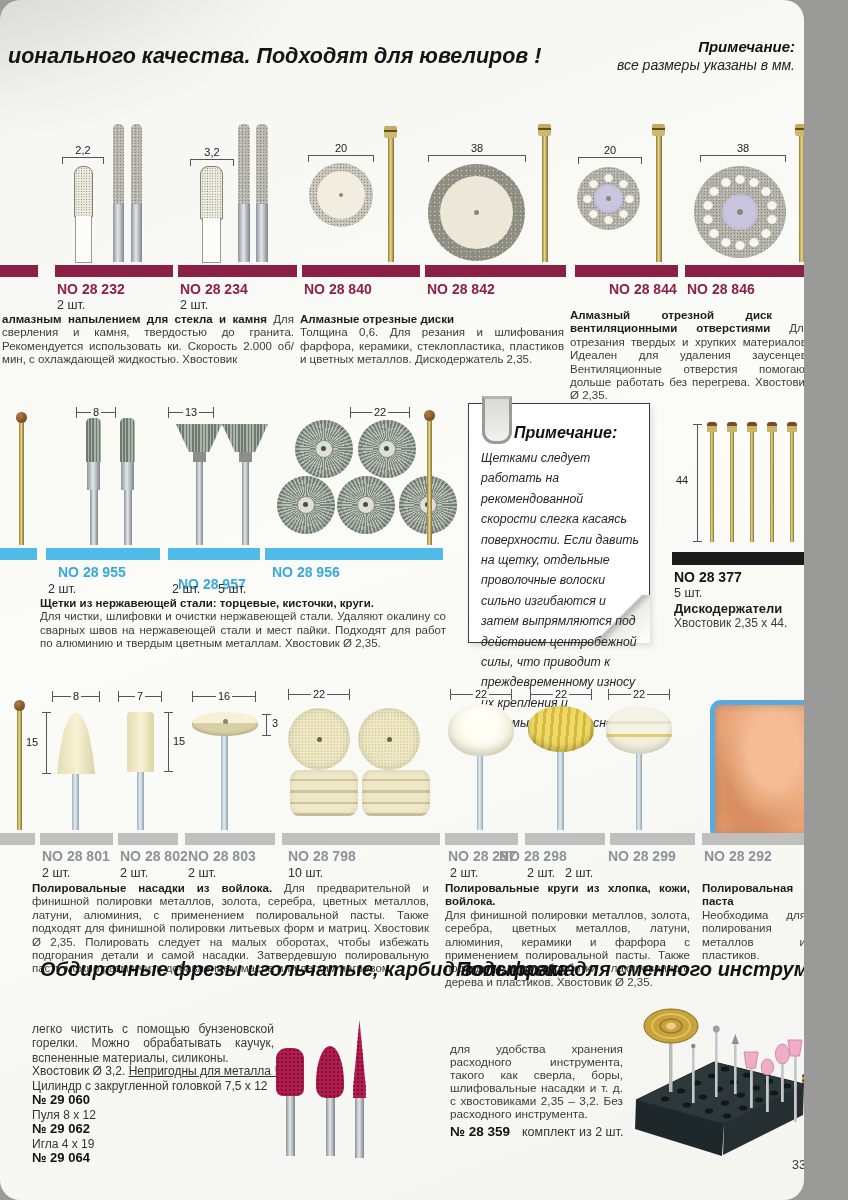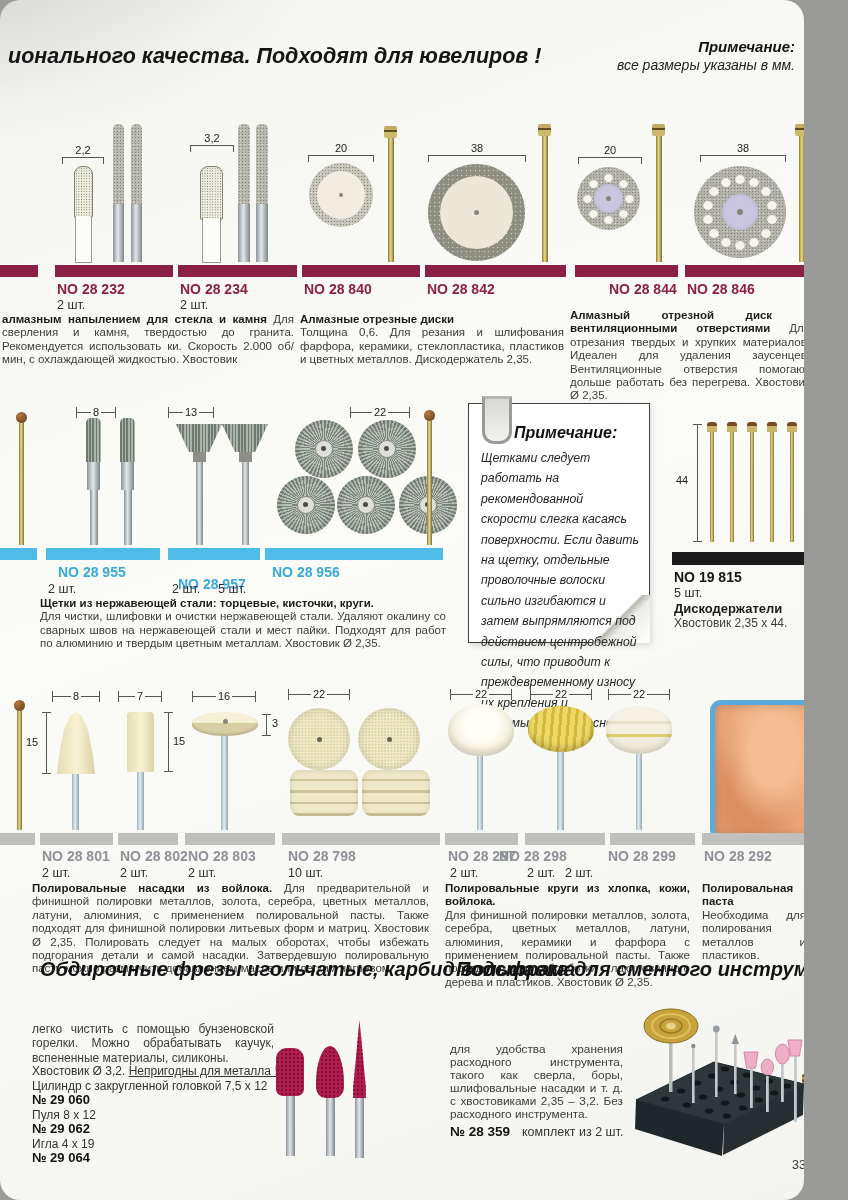--- a/index.html
+++ b/index.html
@@ -89,21 +89,21 @@
   <div class="abs" style="left:75px;top:216px;width:15px;height:46px;background:#fcfcf9;border:1px solid #9a9a92;border-top:none;"></div>
   <div class="abs" style="left:113px;top:124px;width:11px;height:138px;">
     <div class="grit" style="height:58%;border-radius:5px 5px 0 0;"></div>
       <div class="steel" style="height:42%;"></div>
   </div>
   <div class="abs" style="left:131px;top:124px;width:11px;height:138px;">
     <div class="grit" style="height:58%;border-radius:5px 5px 0 0;"></div>
       <div class="steel" style="height:42%;"></div>
   </div>
 
-  <div class="dim-above" style="left:190px;top:132px;width:44px;">
+  <div class="dim-above" style="left:190px;top:146px;width:44px;">
     <span>3,2</span><div class="ln"></div>
   </div>
   <div class="abs stip" style="left:200px;top:166px;width:21px;height:52px;"></div>
   <div class="abs" style="left:202px;top:218px;width:17px;height:44px;background:#fcfcf9;border:1px solid #9a9a92;border-top:none;"></div>
   <div class="abs" style="left:238px;top:124px;width:12px;height:138px;">
     <div class="grit" style="height:58%;border-radius:5px 5px 0 0;"></div>
       <div class="steel" style="height:42%;"></div>
   </div>
   <div class="abs" style="left:256px;top:124px;width:12px;height:138px;">
     <div class="grit" style="height:58%;border-radius:5px 5px 0 0;"></div>
@@ -307,21 +307,21 @@
   </div>
   <div class="abs" style="left:767px;top:422px;">
     <div style="width:10px;height:10px;border-radius:3px 3px 0 0;background:linear-gradient(180deg,#7a4a22 0 4px,#c9b46a 4px 10px);"></div>
     <div class="gold" style="width:4px;height:110px;margin:0 auto;"></div>
   </div>
   <div class="abs" style="left:787px;top:422px;">
     <div style="width:10px;height:10px;border-radius:3px 3px 0 0;background:linear-gradient(180deg,#7a4a22 0 4px,#c9b46a 4px 10px);"></div>
     <div class="gold" style="width:4px;height:110px;margin:0 auto;"></div>
   </div>
   <div class="bar k" style="left:672px;top:552px;width:136px;height:13px;"></div>
-  <div class="no k" style="left:674px;top:569px;">NO 19 815</div>
+  <div class="no k" style="left:674px;top:569px;">NO 28 377</div>
   <div class="qty" style="left:674px;top:586px;">5 шт.</div>
   <div class="abs" style="left:674px;top:601px;font-size:13px;font-weight:700;color:#1c1c1c;">Дискодержатели</div>
   <div class="abs" style="left:674px;top:616px;font-size:12px;color:#3c3c3c;">Хвостовик 2,35 x 44.</div>
 
   <div class="abs ball" style="left:14px;top:700px;width:11px;height:11px;"></div>
   <div class="abs gold" style="left:17px;top:711px;width:5px;height:119px;"></div>
 
   <div class="dim-mid" style="left:52px;top:690px;width:48px;">
     <span class="seg a"></span>
       <span>8</span>

